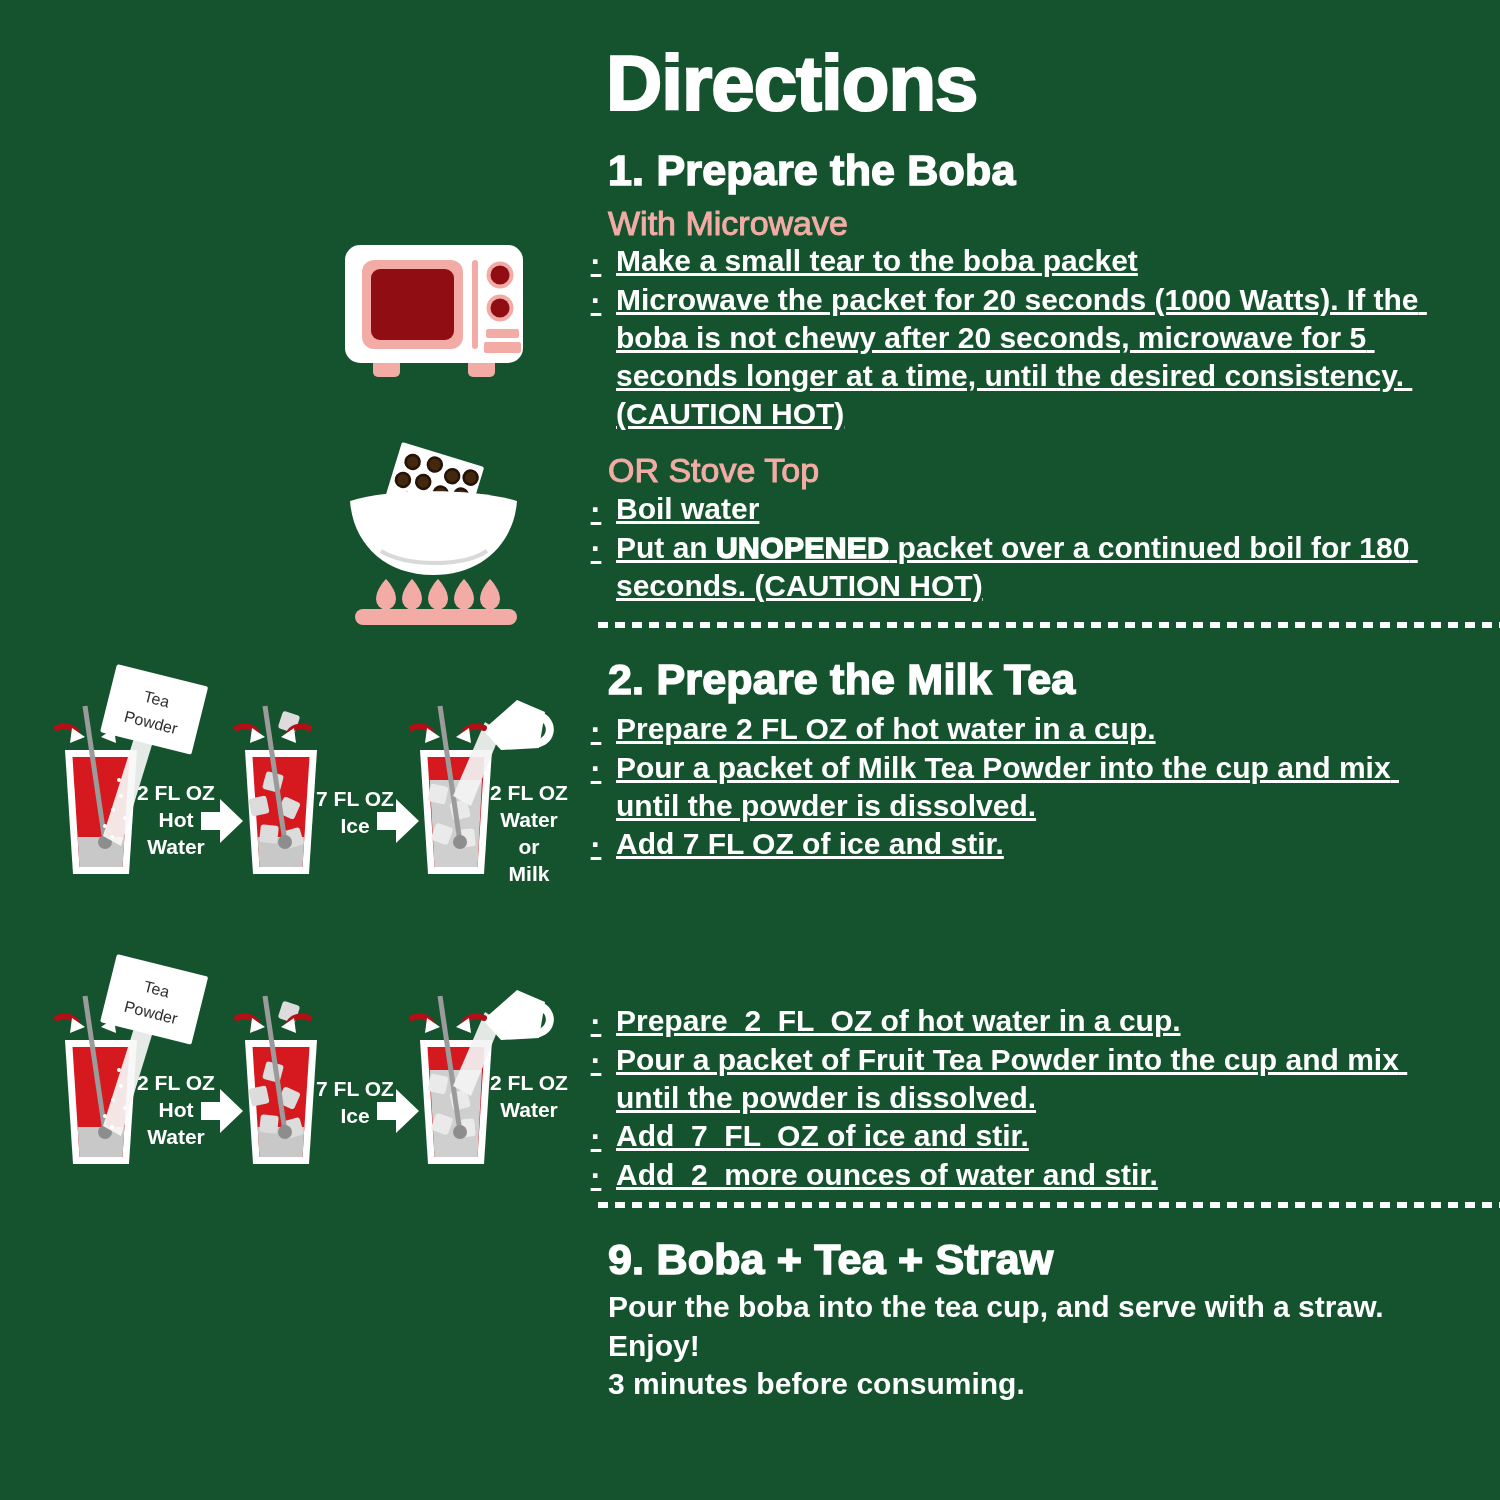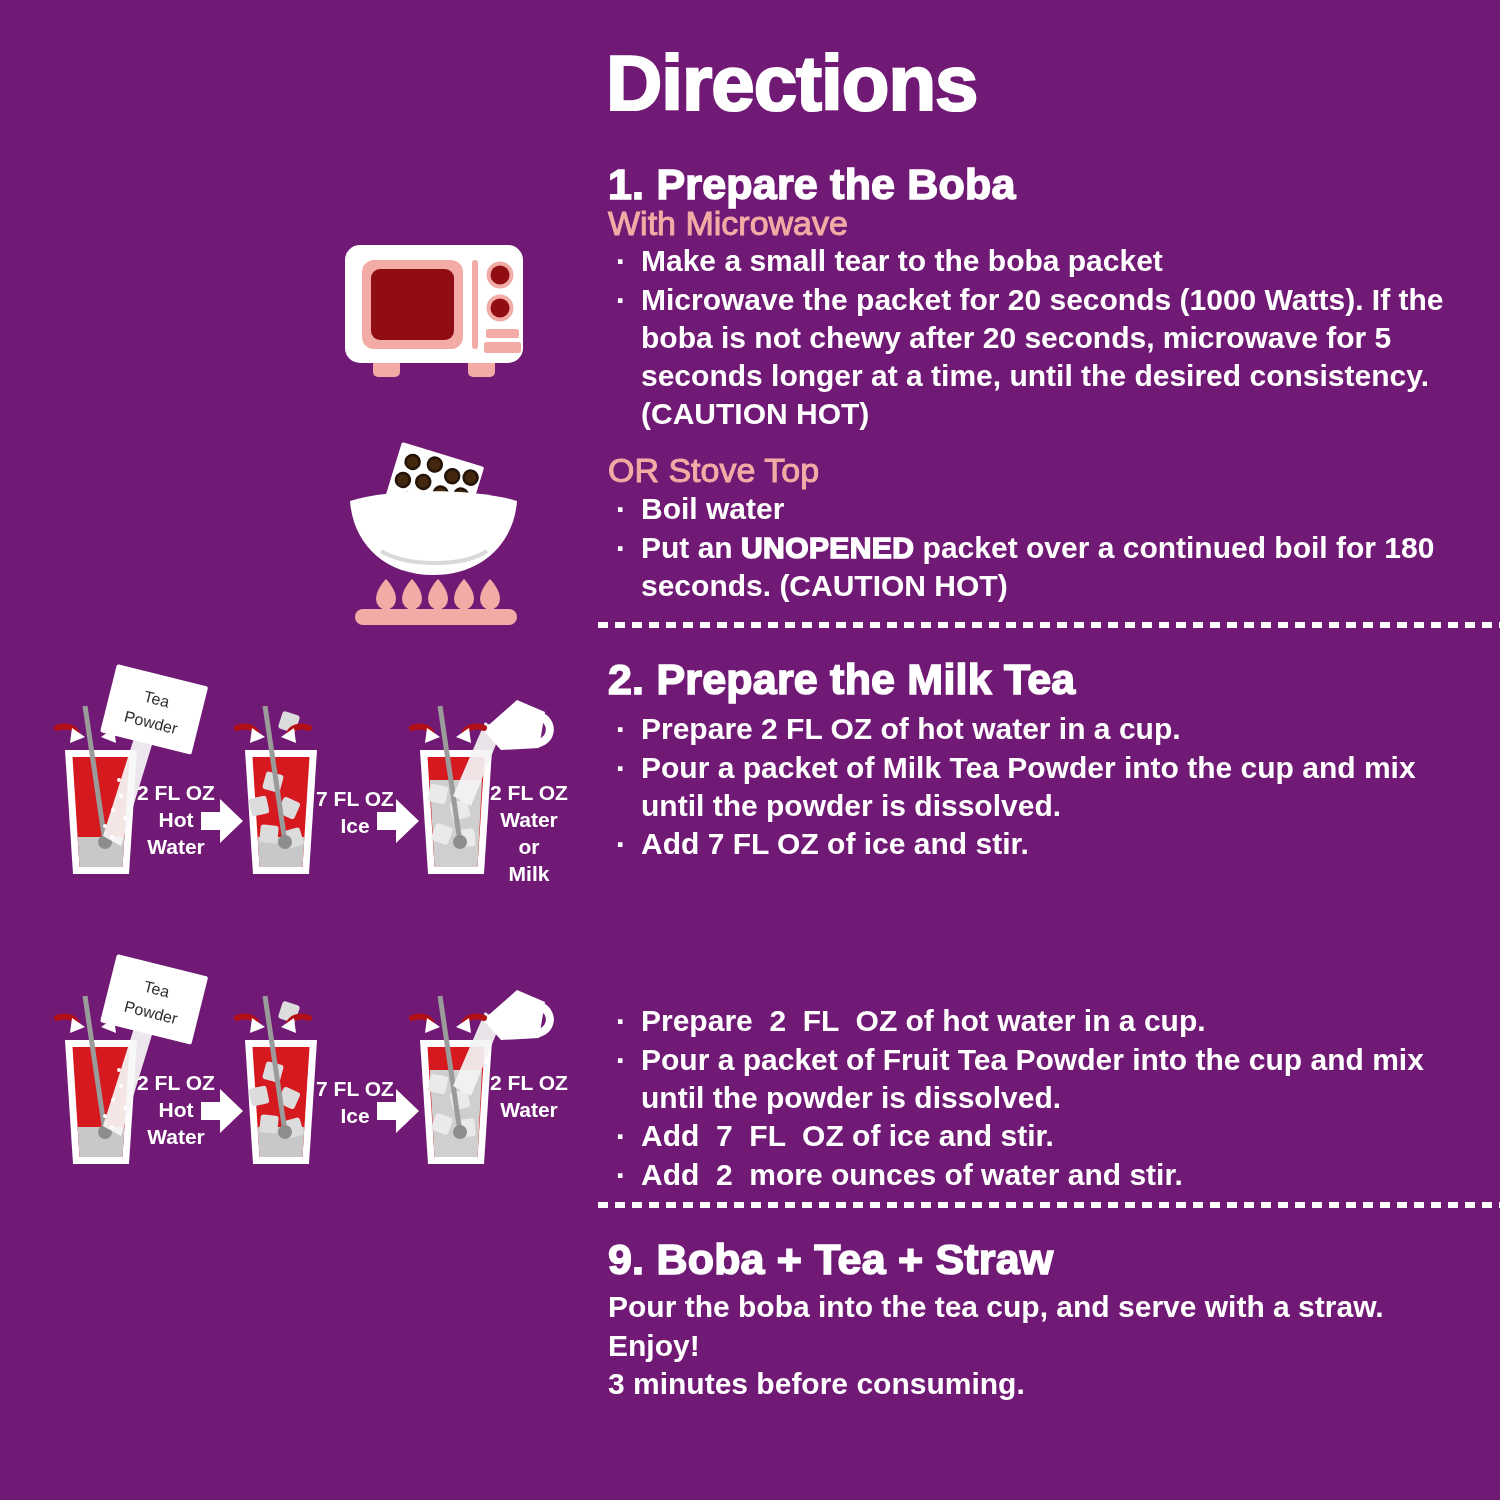--- a/index.html
+++ b/index.html
@@ -1,34 +1,34 @@
 <!DOCTYPE html>
 <html><head>
 <meta charset="utf-8">
 <style>
   html,body{margin:0;padding:0;background:#fff;}
   .canvas{
     position:relative;width:1500px;height:1500px;overflow:hidden;
-    background:#701a75;color:#ffffff;
+    background:#14532d;color:#ffffff;
     font-family:"Liberation Sans",sans-serif;
   }
   .abs{position:absolute;}
   .title{
     left:606px;top:44px;font-size:78px;font-weight:700;line-height:1;
     letter-spacing:-1px;-webkit-text-stroke:2.2px #ffffff;
   }
   .sec-head{
     left:608px;font-size:43px;font-weight:700;line-height:1.05;
     -webkit-text-stroke:1.5px #ffffff;letter-spacing:0.2px;white-space:nowrap;
   }
   .sub-head{
     left:608px;font-size:34px;font-weight:400;line-height:1.05;
     color:#f3aca5;-webkit-text-stroke:1px #f3aca5;white-space:nowrap;
   }
-  .blist{left:601px;width:872px;}
+  .blist{left:576px;width:872px;text-decoration:underline;}
   .b-item{display:flex;font-size:30px;font-weight:700;line-height:38px;}
   .b-dot{width:40px;flex:0 0 40px;text-align:center;}
   .b-dot::before{content:"\00B7";font-size:32px;}
   .b-text{flex:1;white-space:pre-wrap;}
   .xbold{-webkit-text-stroke:1.5px #ffffff;letter-spacing:0.4px;}
   .para{left:608px;width:880px;font-size:30px;font-weight:700;line-height:38.5px;}
   .dotted{
     left:598px;width:902px;height:6px;
     background:repeating-linear-gradient(90deg,#ffffff 0 10px,transparent 10px 17px);
   }
@@ -80,21 +80,21 @@
       <text class="packet-label" x="47" y="54">Powder</text>
     </g>
     <g id="pitcher">
       <path d="M0,30 L34,0 L62,12 L56,48 L18,50 Z" fill="#ffffff"></path>
       <path d="M56,16 a13,13 0 1 1 -6,27" fill="none" stroke="#ffffff" stroke-width="8"></path>
     </g>
   </svg>
 
   <div class="abs title">Directions</div>
 
-  <div class="abs sec-head" style="top:162px">1. Prepare the Boba</div>
+  <div class="abs sec-head" style="top:148px">1. Prepare the Boba</div>
   <div class="abs sub-head" style="top:206px">With Microwave</div>
 
   <div class="abs blist" style="top:242px">
     <div class="b-item">
       <span class="b-dot"></span>
       <span class="b-text">Make a small tear to the boba packet</span>
     </div>
     <div class="b-item">
       <span class="b-dot"></span>
       <span class="b-text">Microwave the packet for 20 seconds (1000 Watts). If the boba is not chewy after 20 seconds, microwave for 5 seconds longer at a time, until the desired consistency. (CAUTION HOT)</span>

